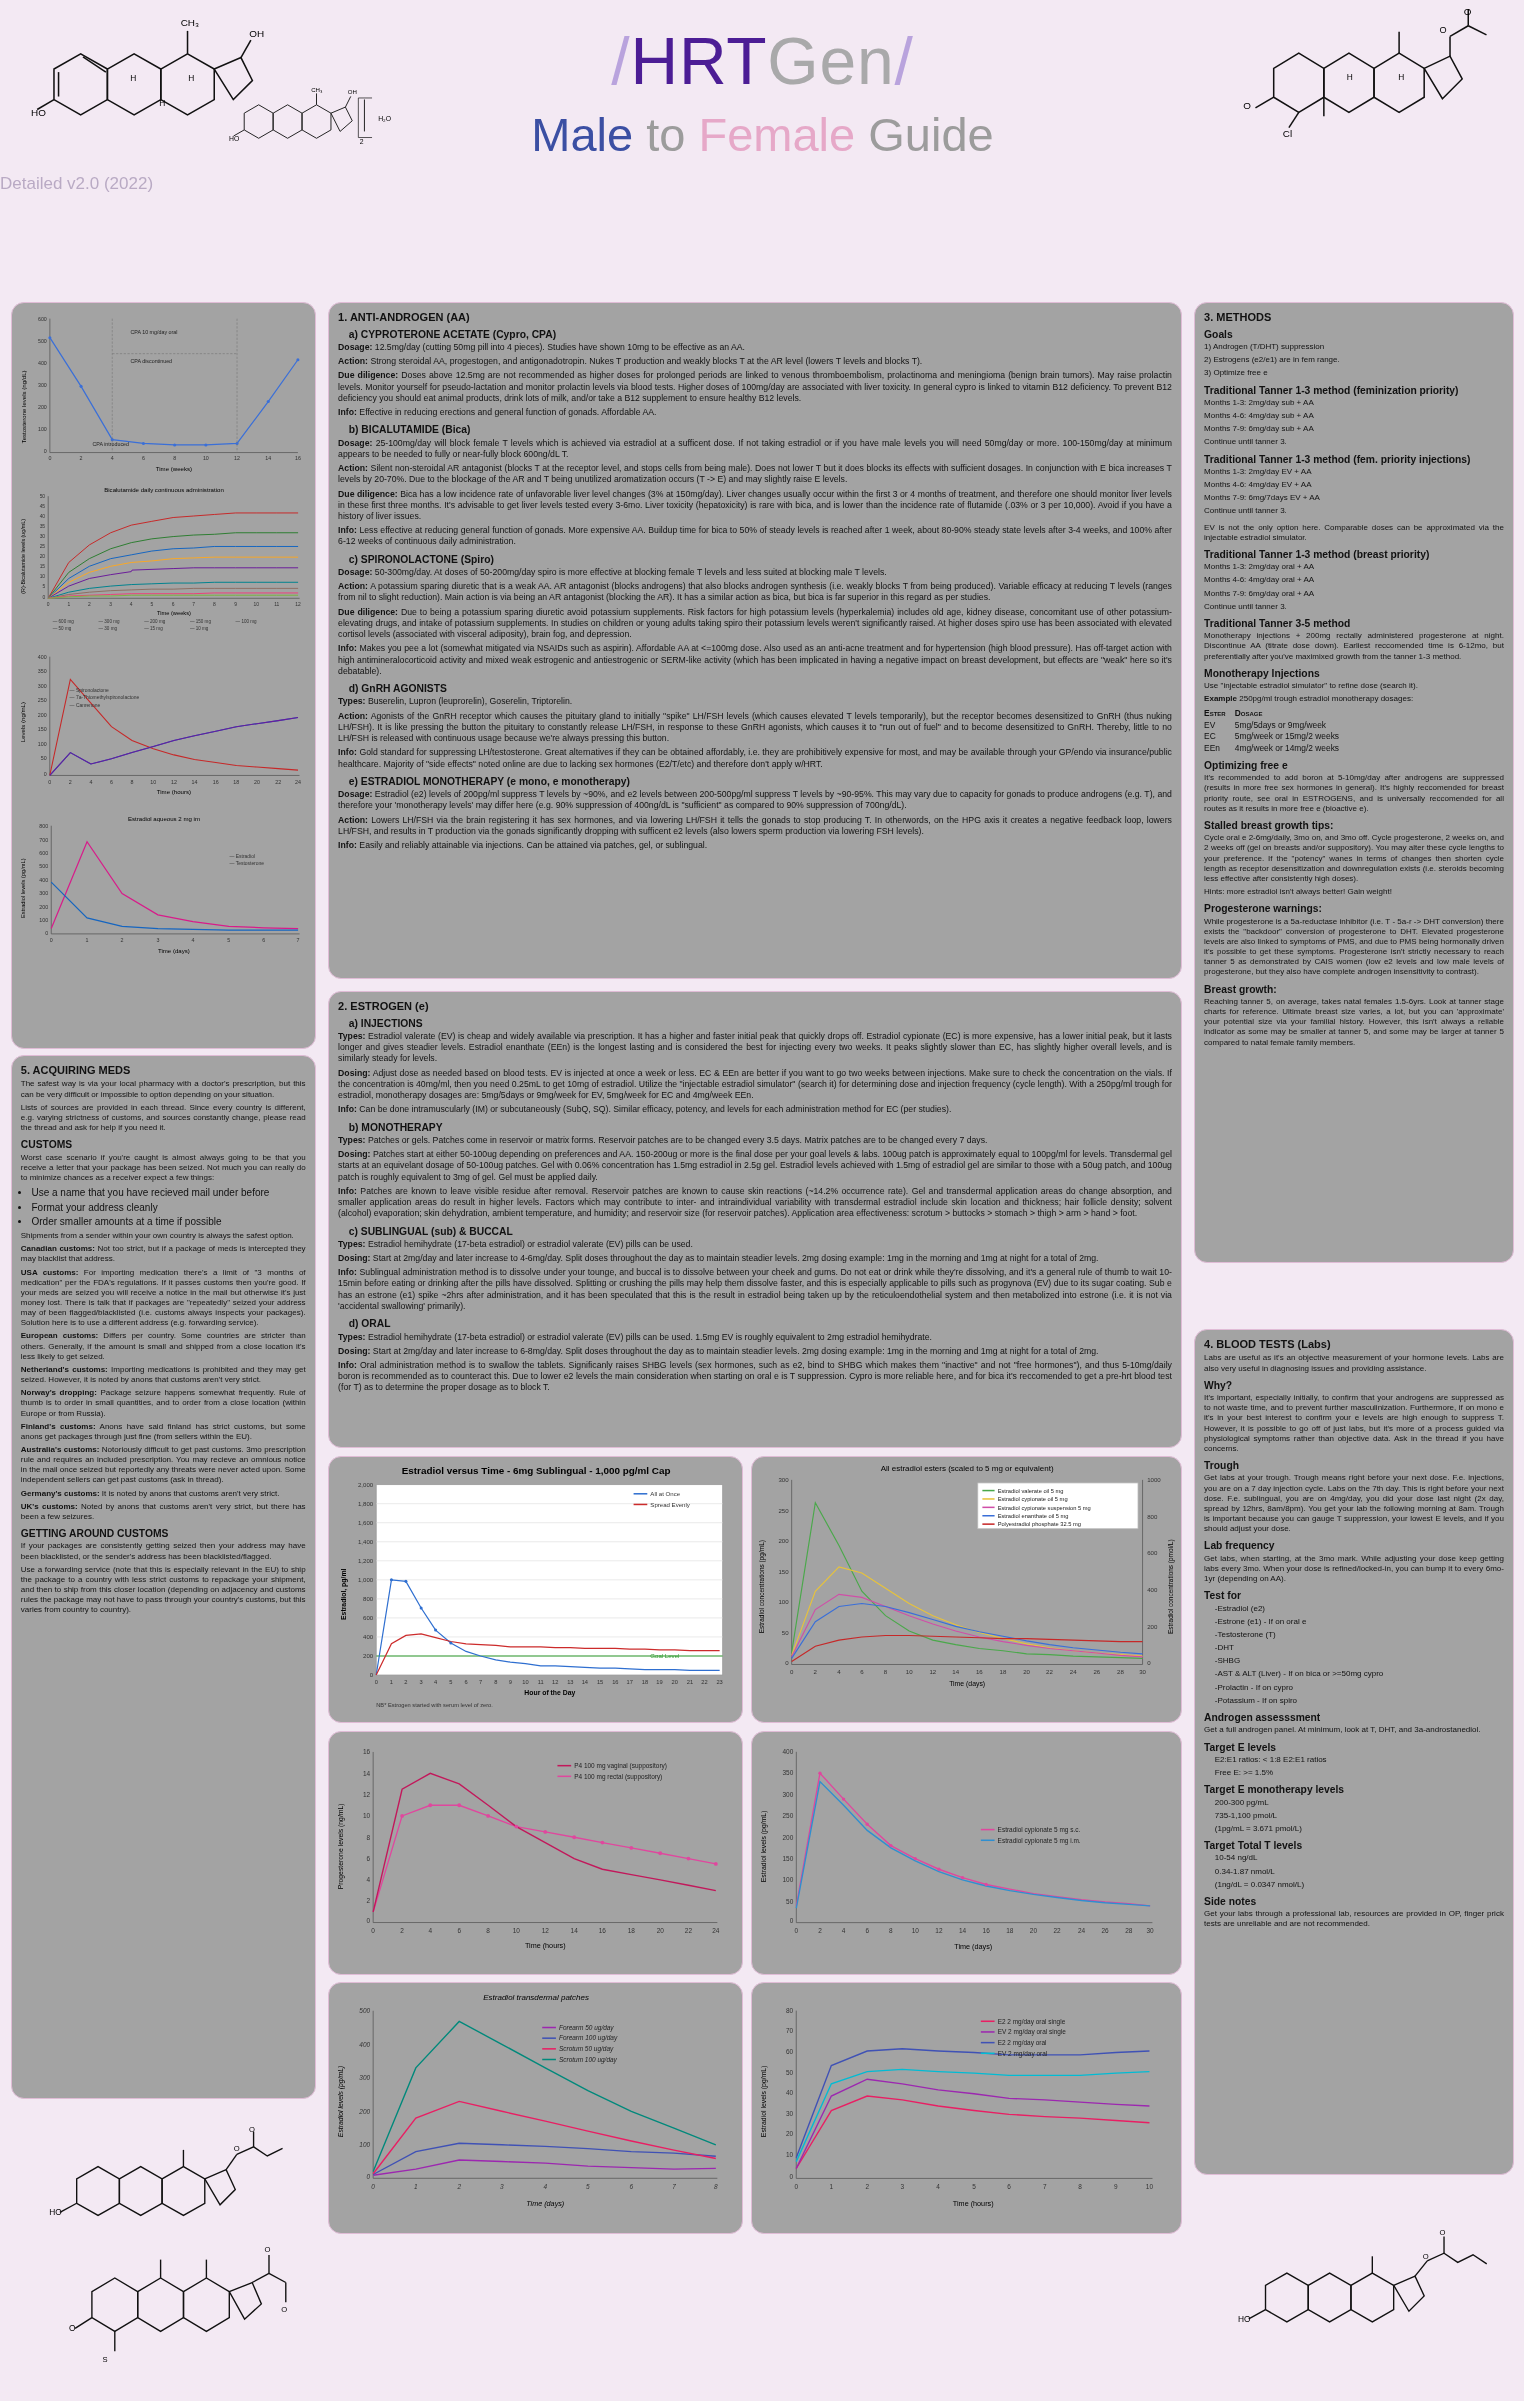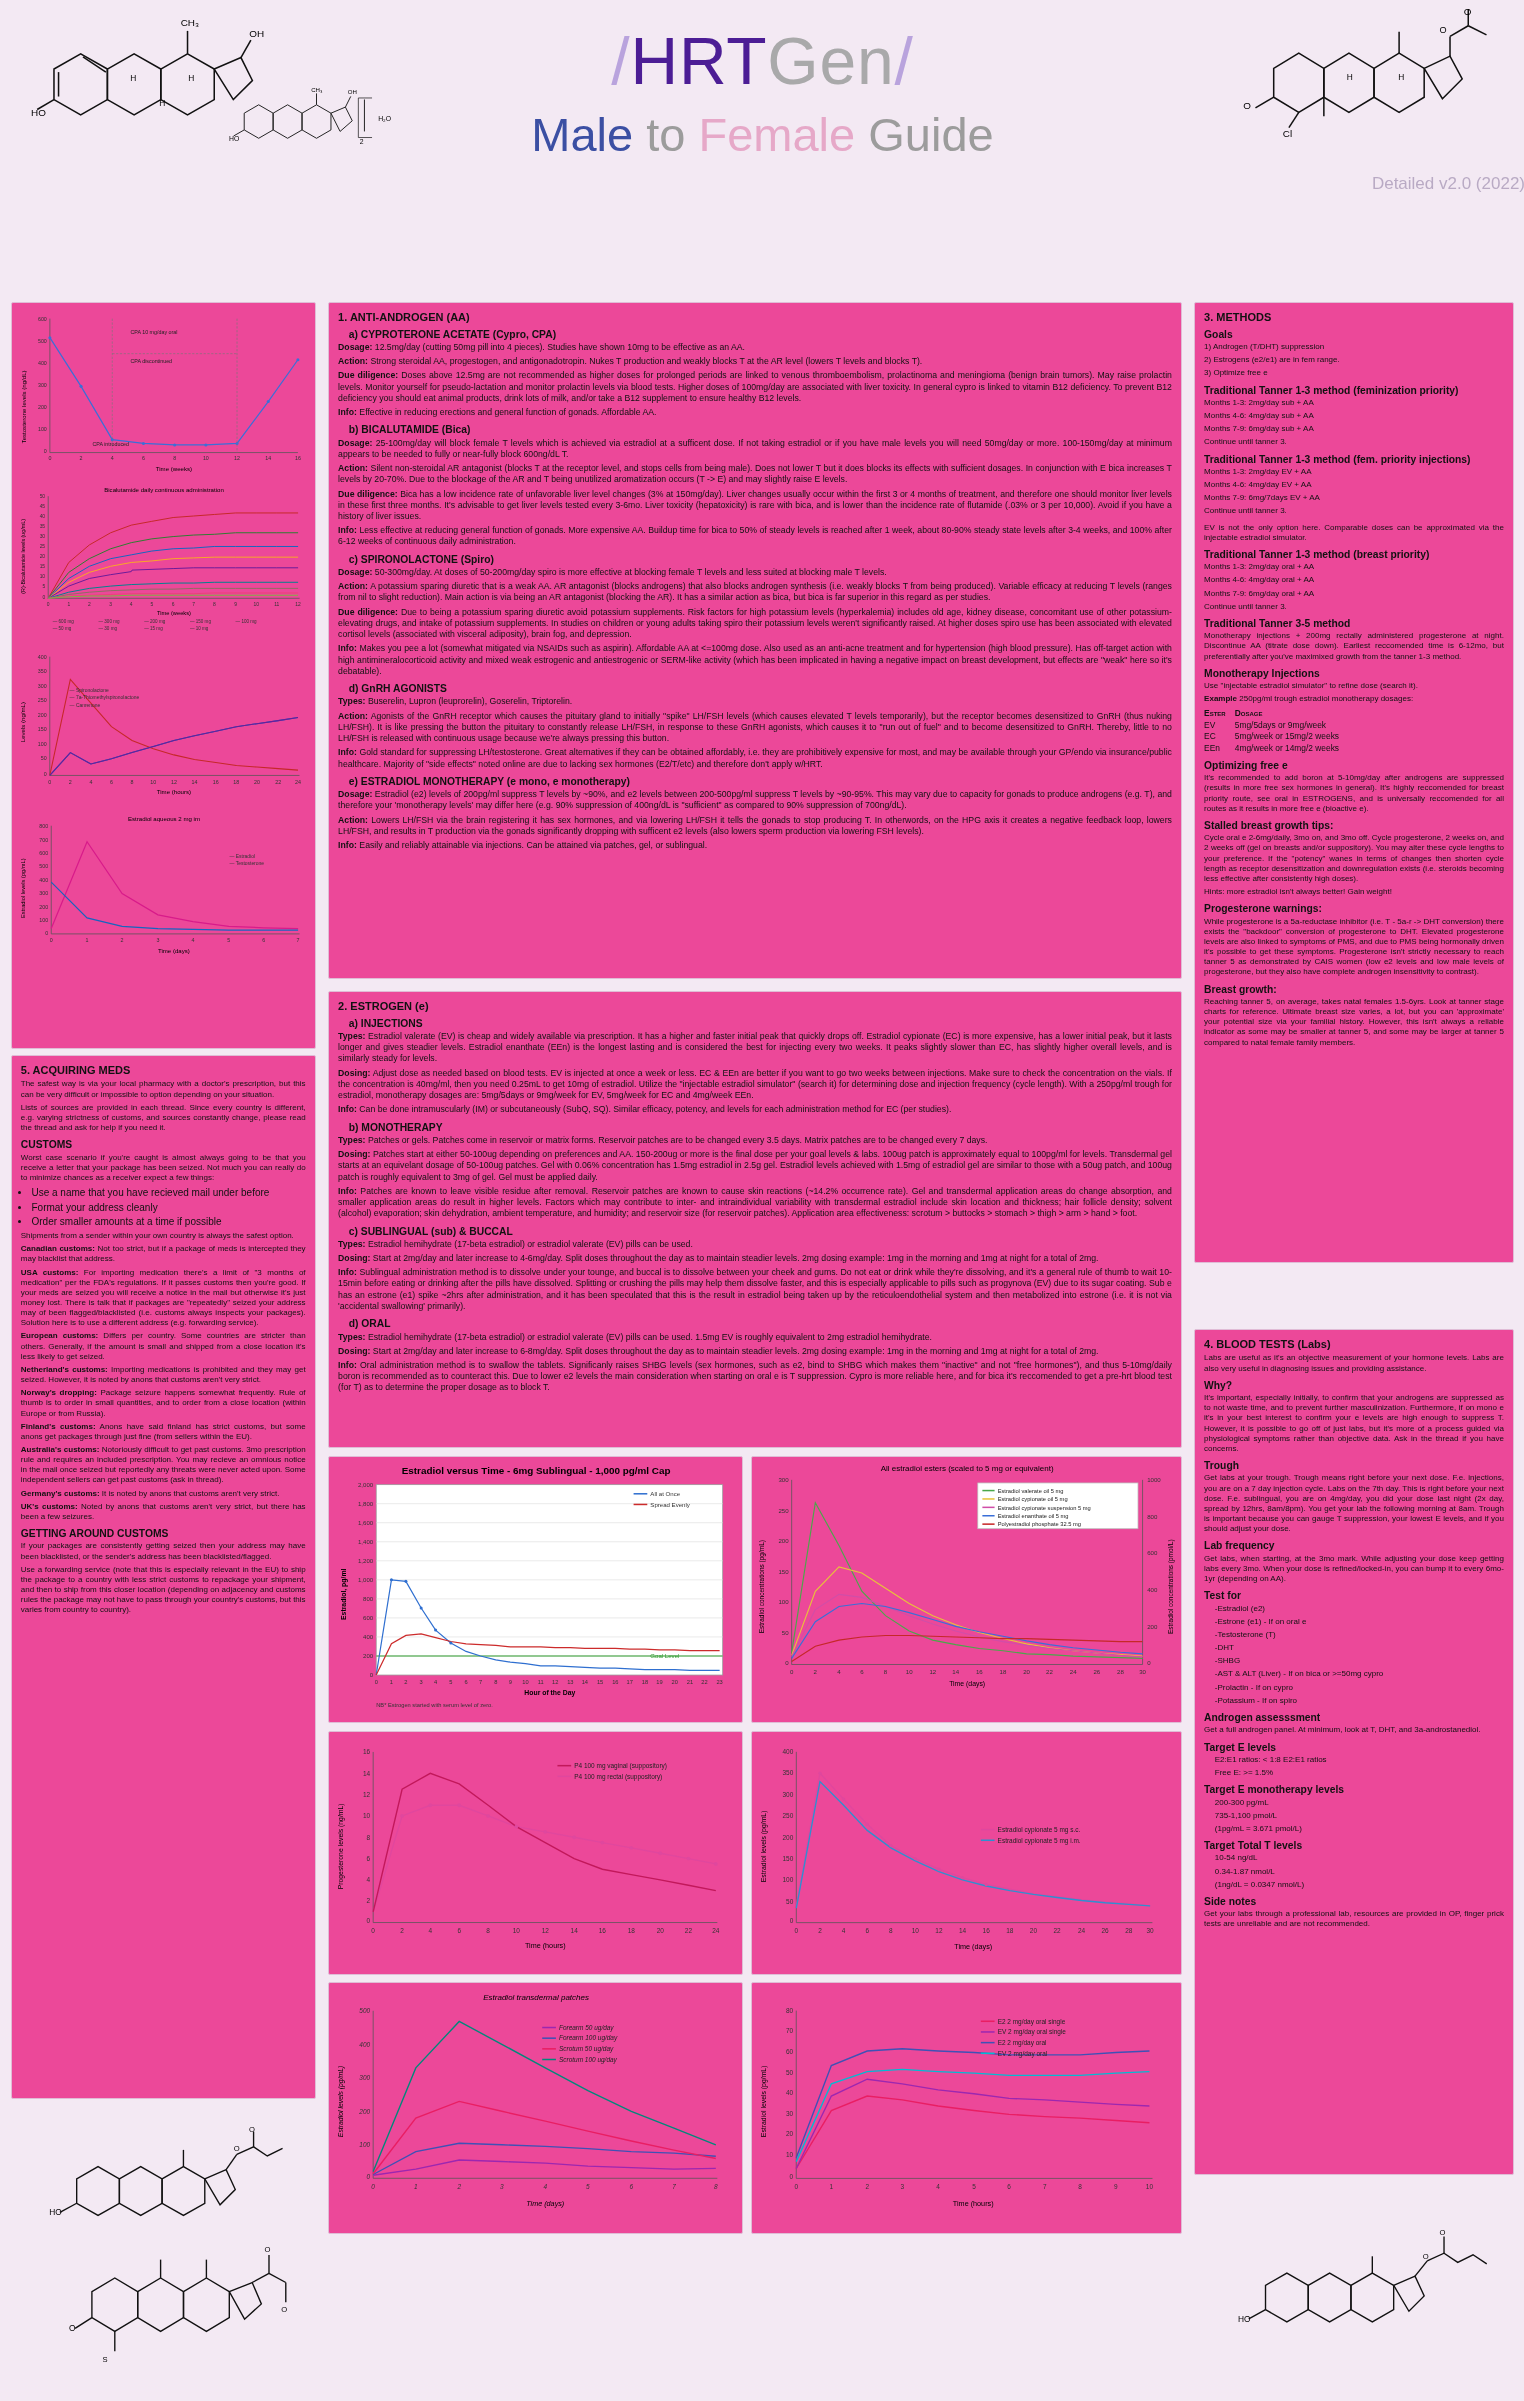--- a/index.html
+++ b/index.html
@@ -23,32 +23,32 @@
   .title-main .gen { color:#a9a9aa; }
   .title-sub {
     position:absolute; left:0; top:107px; width:1525px; text-align:center;
     font-size:47px; font-weight:400;
   }
   .title-sub .male { color:#3b4fa3; }
   .title-sub .to { color:#9c9c9c; }
   .title-sub .female { color:#e6a8c8; }
   .title-sub .guide { color:#9c9c9c;text-align:right; }
   .title-ver {
-    position:absolute; left:0; top:174px; width:1525px; text-align:right;
+    position:absolute; left:0; top:174px; width:1525px; text-align:left;
     font-size:17px; color:#b9aac4;
   }
   .mol { position:absolute; }
   .mol svg { display:block; }
 
   
   .panel {
     position:absolute;
-    background:#ec4899;
+    background:#a3a3a3;
     border:0.8px solid #e0bcd6;
-    border-radius:2px;
+    border-radius:13px;
   }
   .sec-title { font-size:11px; font-weight:bold; margin:0 0 3.8px 0; }
   .sub-head { font-size:10.3px; font-weight:bold; margin:6.1px 0 2.3px 0; }
   .p { font-size:8.7px; line-height:1.29; margin:0 0 3px 0; text-align:justify; }
   .p b { font-weight:bold; }
   .tiny { font-size:8px; line-height:1.27; }
 
   .panel-inner { padding:7.6px 9.1px 7.6px 9.1px; }
 
   

